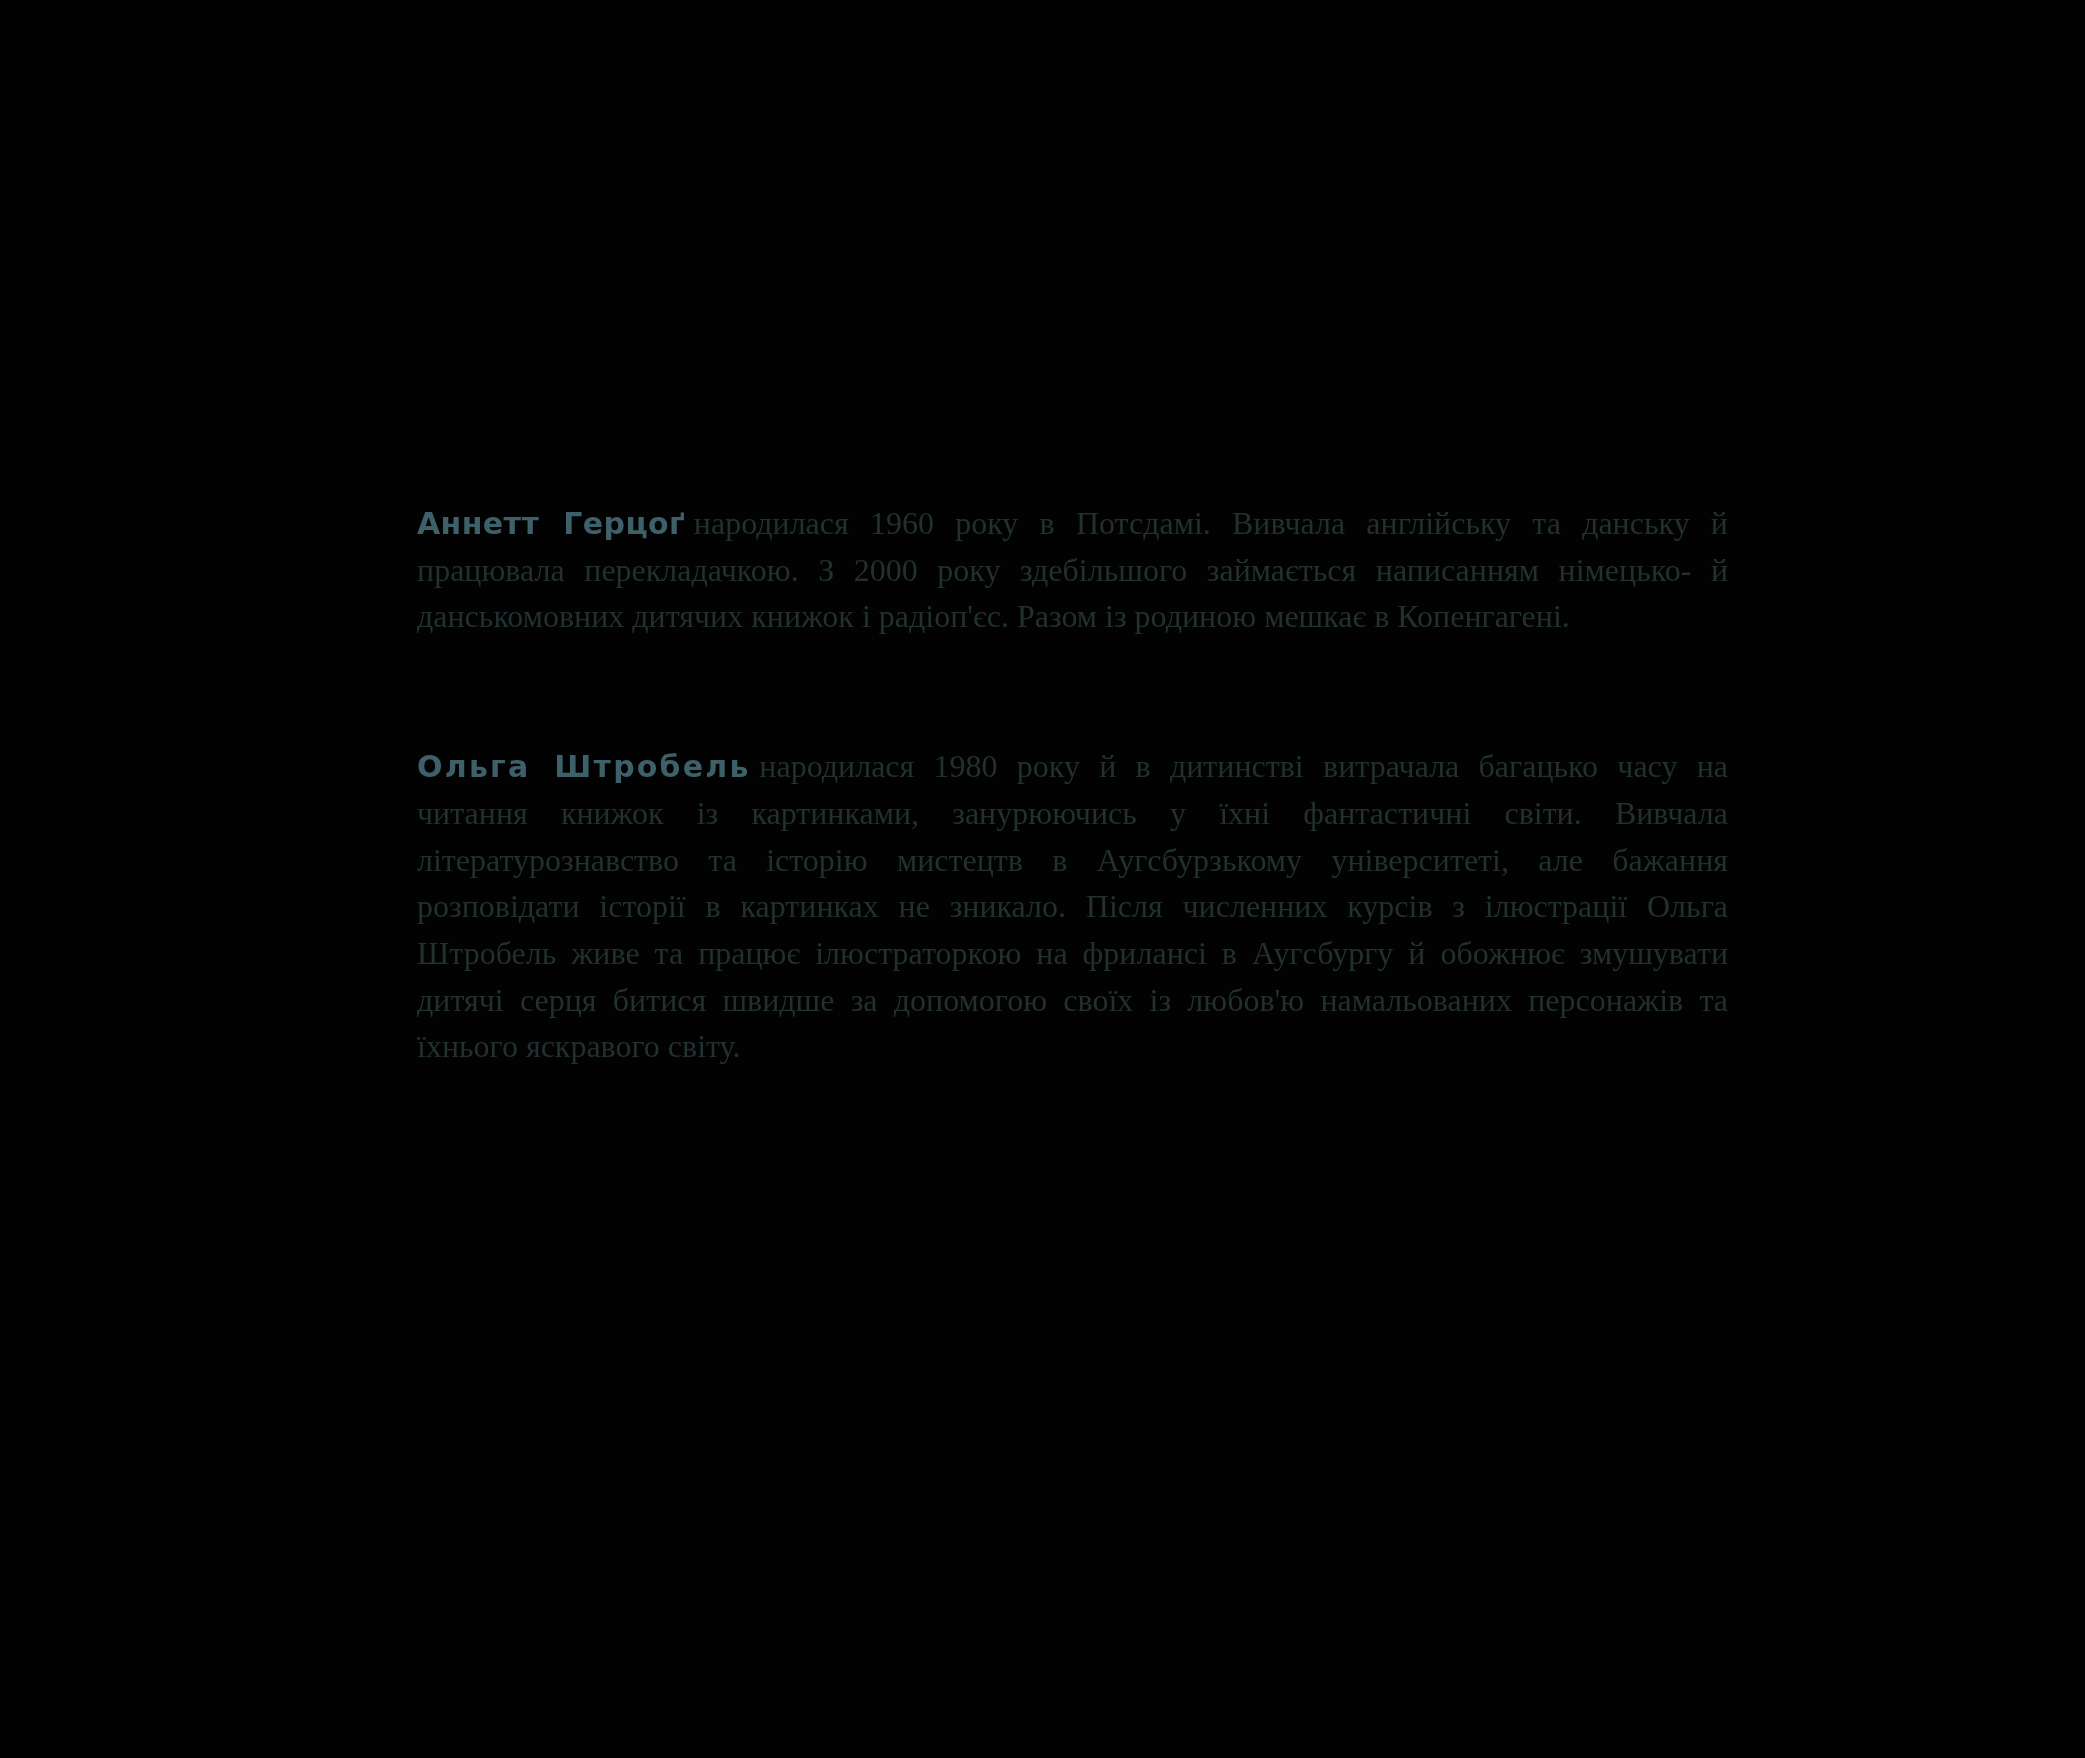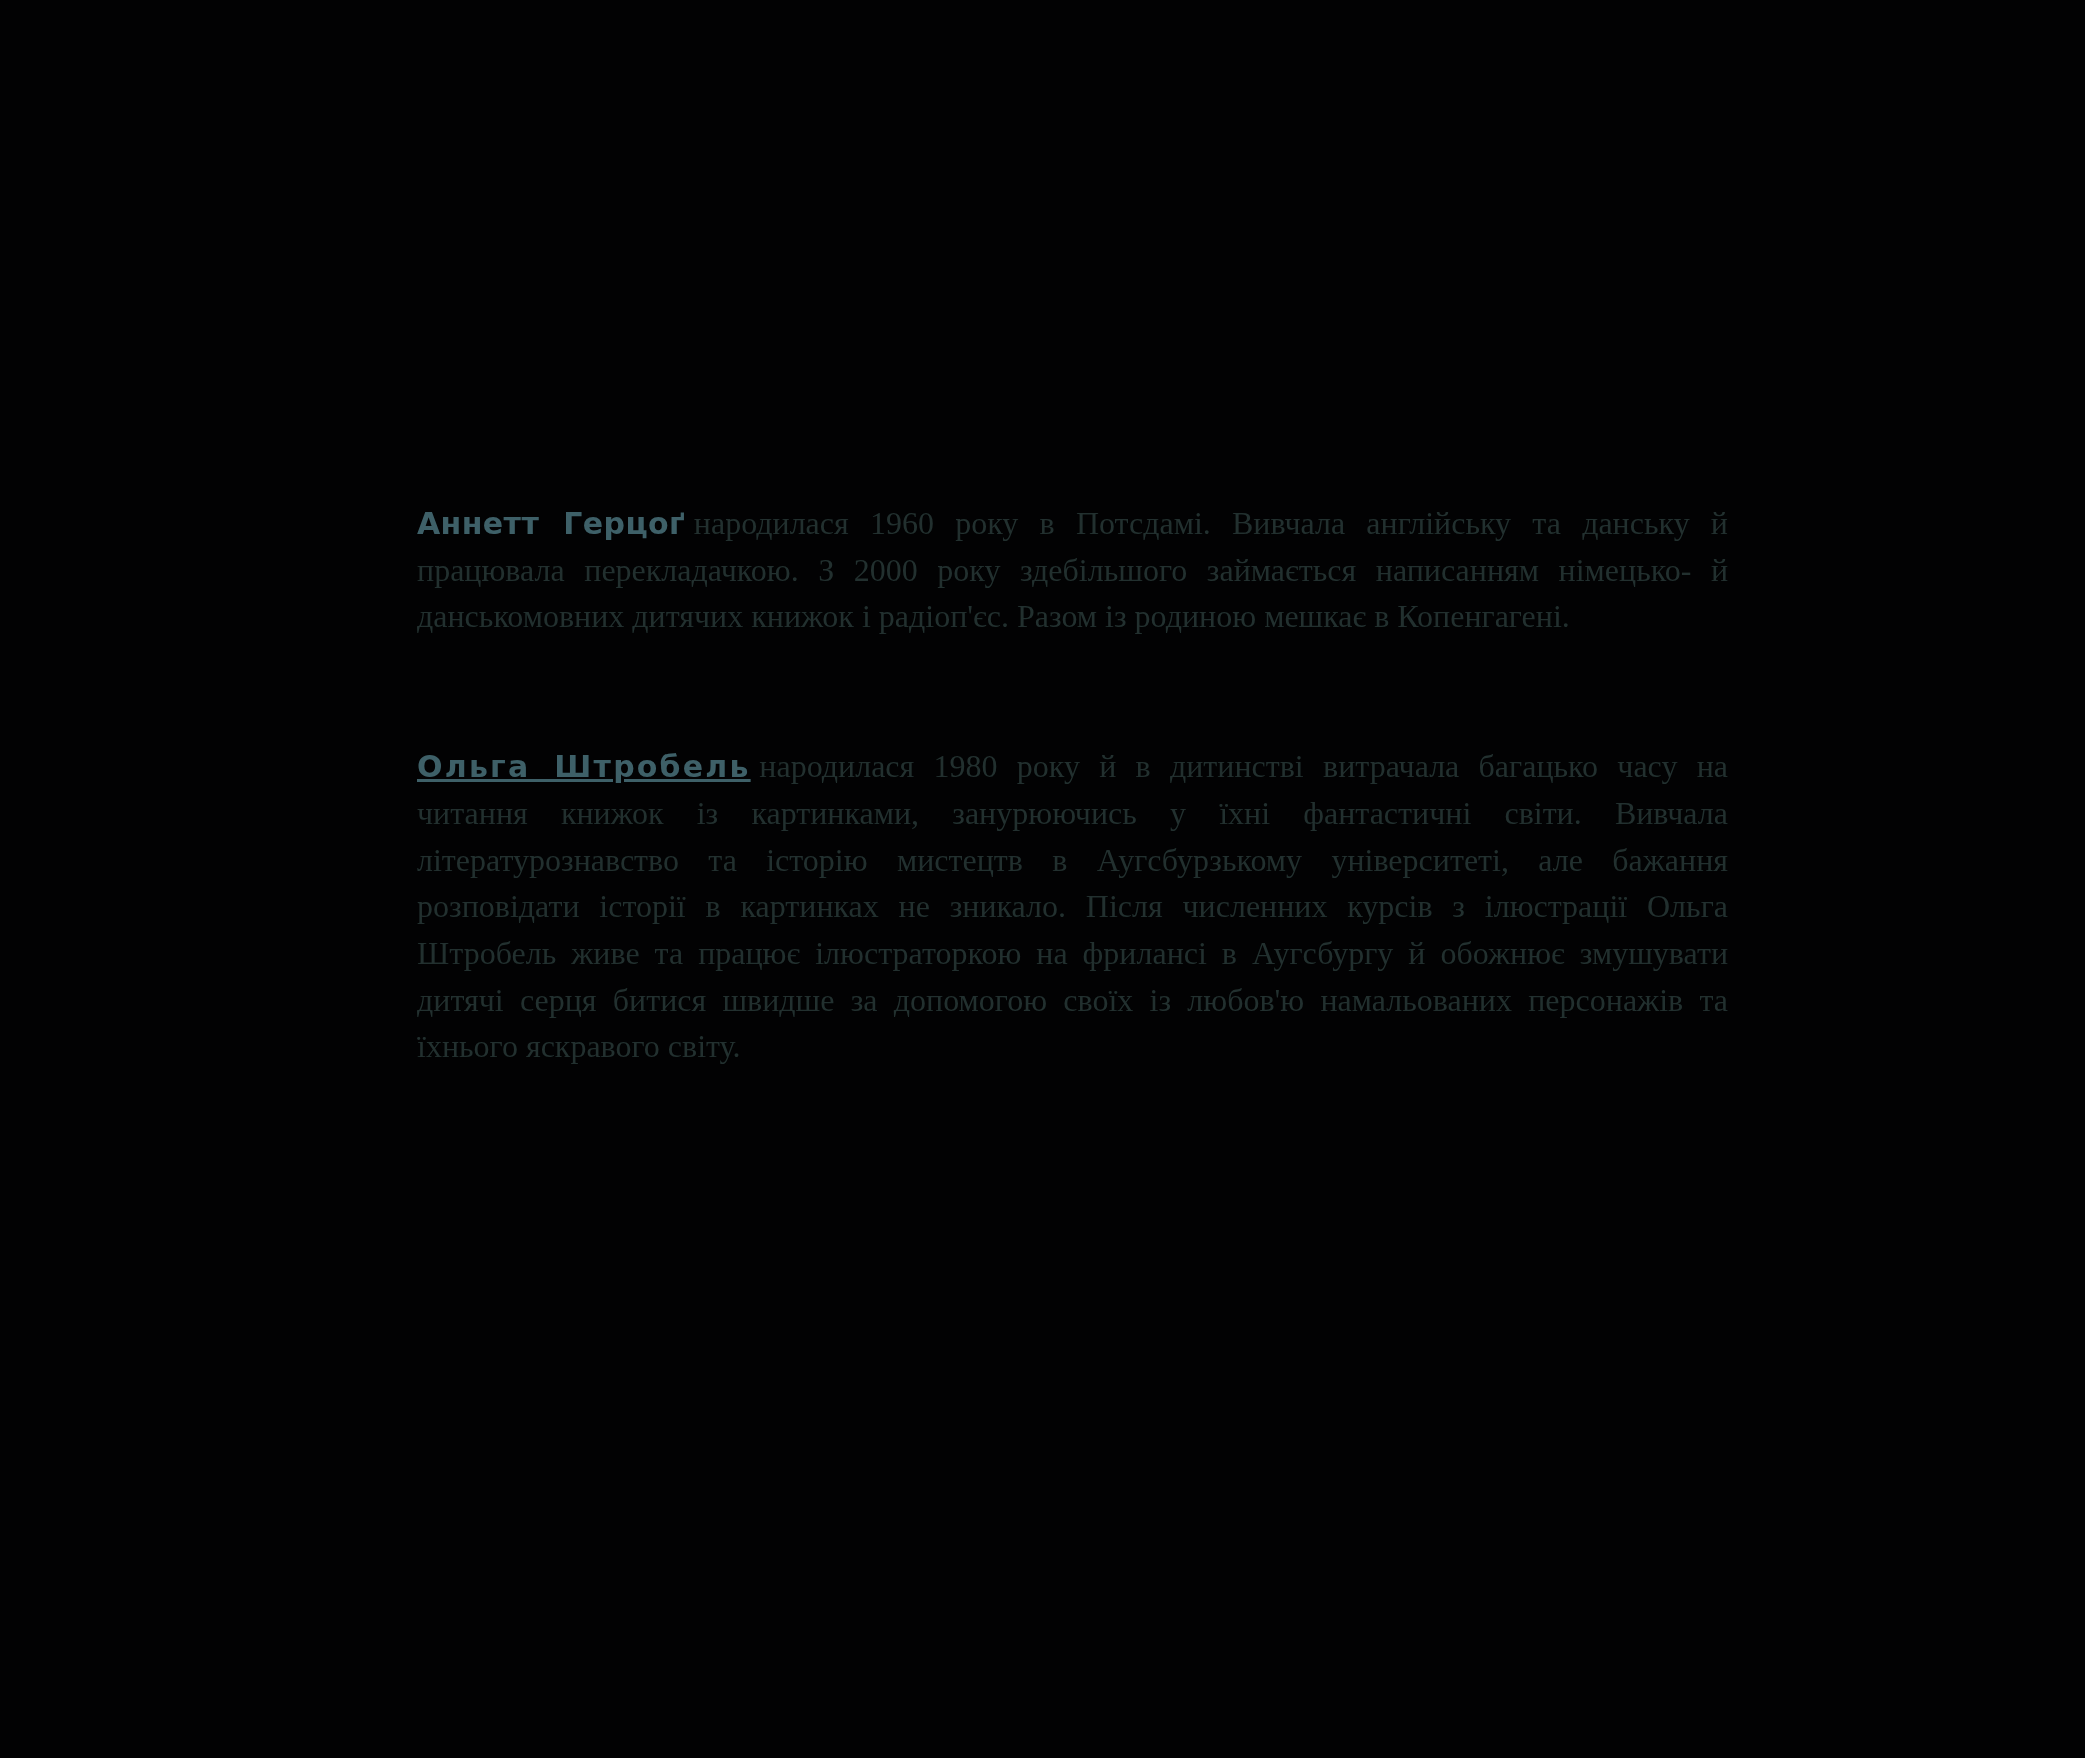--- a/index.html
+++ b/index.html
@@ -46,21 +46,20 @@
   .bio-name {
     font-family: "DejaVu Sans", sans-serif;
     font-weight: bold;
     font-size: 30px;
     letter-spacing: 0.4px;
     color: #3e6068;
     white-space: nowrap;
   }
   .bio-name.wide {
     letter-spacing: 2.2px;
-    text-decoration: underline;
   }
   .spacer-inline {
     display: inline-block;
     width: 8.7px;
   }
 </style>
 </head>
 <body>
 
 <div class="page">

